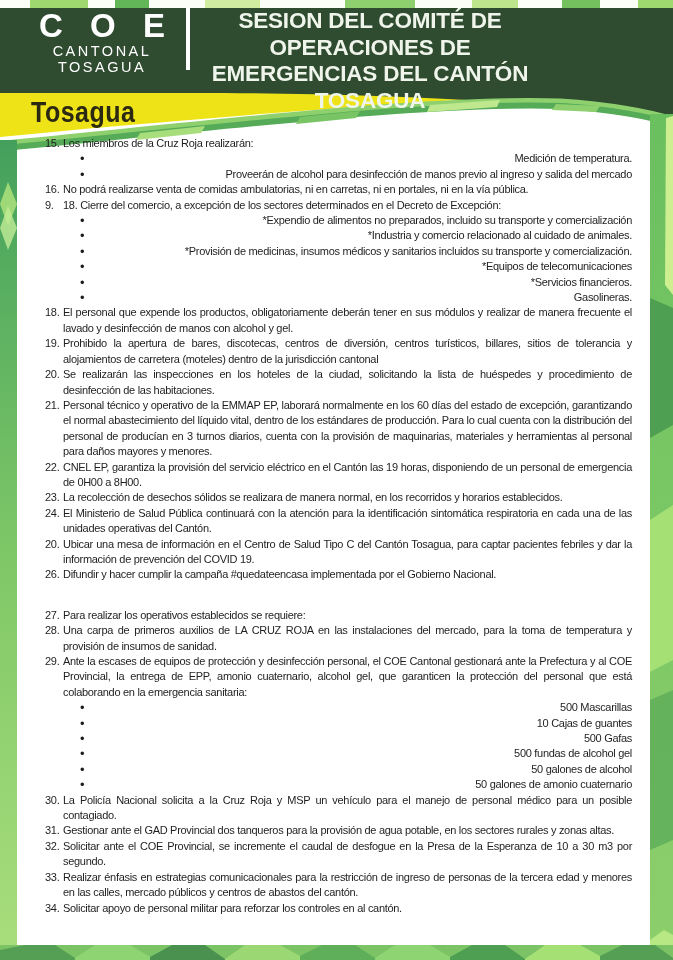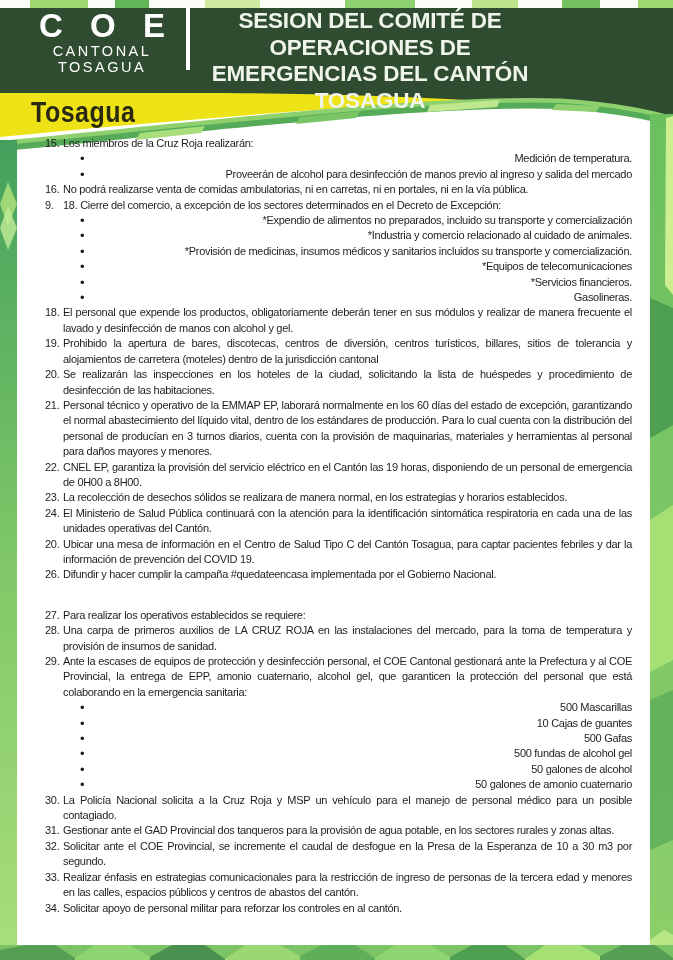--- a/index.html
+++ b/index.html
@@ -151,21 +151,21 @@
     <div class="item">
       <span class="num">21.</span>
       <span class="txt">Personal técnico y operativo de la EMMAP EP, laborará normalmente en los 60 días del estado de excepción, garantizando el normal abastecimiento del líquido vital, dentro de los estándares de producción. Para lo cual cuenta con la distribución del personal de producían en 3 turnos diarios, cuenta con la provisión de maquinarias, materiales y herramientas al personal para daños mayores y menores.</span>
     </div>
     <div class="item">
       <span class="num">22.</span>
       <span class="txt">CNEL EP, garantiza la provisión del servicio eléctrico en el Cantón las 19 horas, disponiendo de un personal de emergencia de 0H00 a 8H00.</span>
     </div>
     <div class="item">
       <span class="num">23.</span>
-      <span class="txt">La recolección de desechos sólidos se realizara de manera normal, en los estrategias y horarios establecidos.</span>
+      <span class="txt">La recolección de desechos sólidos se realizara de manera normal, en los recorridos y horarios establecidos.</span>
     </div>
     <div class="item">
       <span class="num">24.</span>
       <span class="txt">El Ministerio de Salud Pública continuará con la atención para la identificación sintomática respiratoria en cada una de las unidades operativas del Cantón.</span>
     </div>
     <div class="item">
       <span class="num">20.</span>
       <span class="txt">Ubicar una mesa de información en el Centro de Salud Tipo C del Cantón Tosagua, para captar pacientes febriles y dar la información de prevención del COVID 19.</span>
     </div>
     <div class="item">
@@ -199,19 +199,19 @@
     <div class="item">
       <span class="num">31.</span>
       <span class="txt">Gestionar ante el GAD Provincial dos tanqueros para la provisión de agua potable, en los sectores rurales y zonas altas.</span>
     </div>
     <div class="item">
       <span class="num">32.</span>
       <span class="txt">Solicitar ante el COE Provincial, se incremente el caudal de desfogue en la Presa de la Esperanza de 10 a 30 m3 por segundo.</span>
     </div>
     <div class="item">
       <span class="num">33.</span>
-      <span class="txt">Realizar énfasis en estrategias comunicacionales para la restricción de ingreso de personas de la tercera edad y menores en las calles, espacios públicos y centros de abastos del cantón.</span>
+      <span class="txt">Realizar énfasis en estrategias comunicacionales para la restricción de ingreso de personas de la tercera edad y menores en las calles, mercado públicos y centros de abastos del cantón.</span>
     </div>
     <div class="item">
       <span class="num">34.</span>
       <span class="txt">Solicitar apoyo de personal militar para reforzar los controles en al cantón.</span>
     </div>
   </div>
 
 </body></html>

